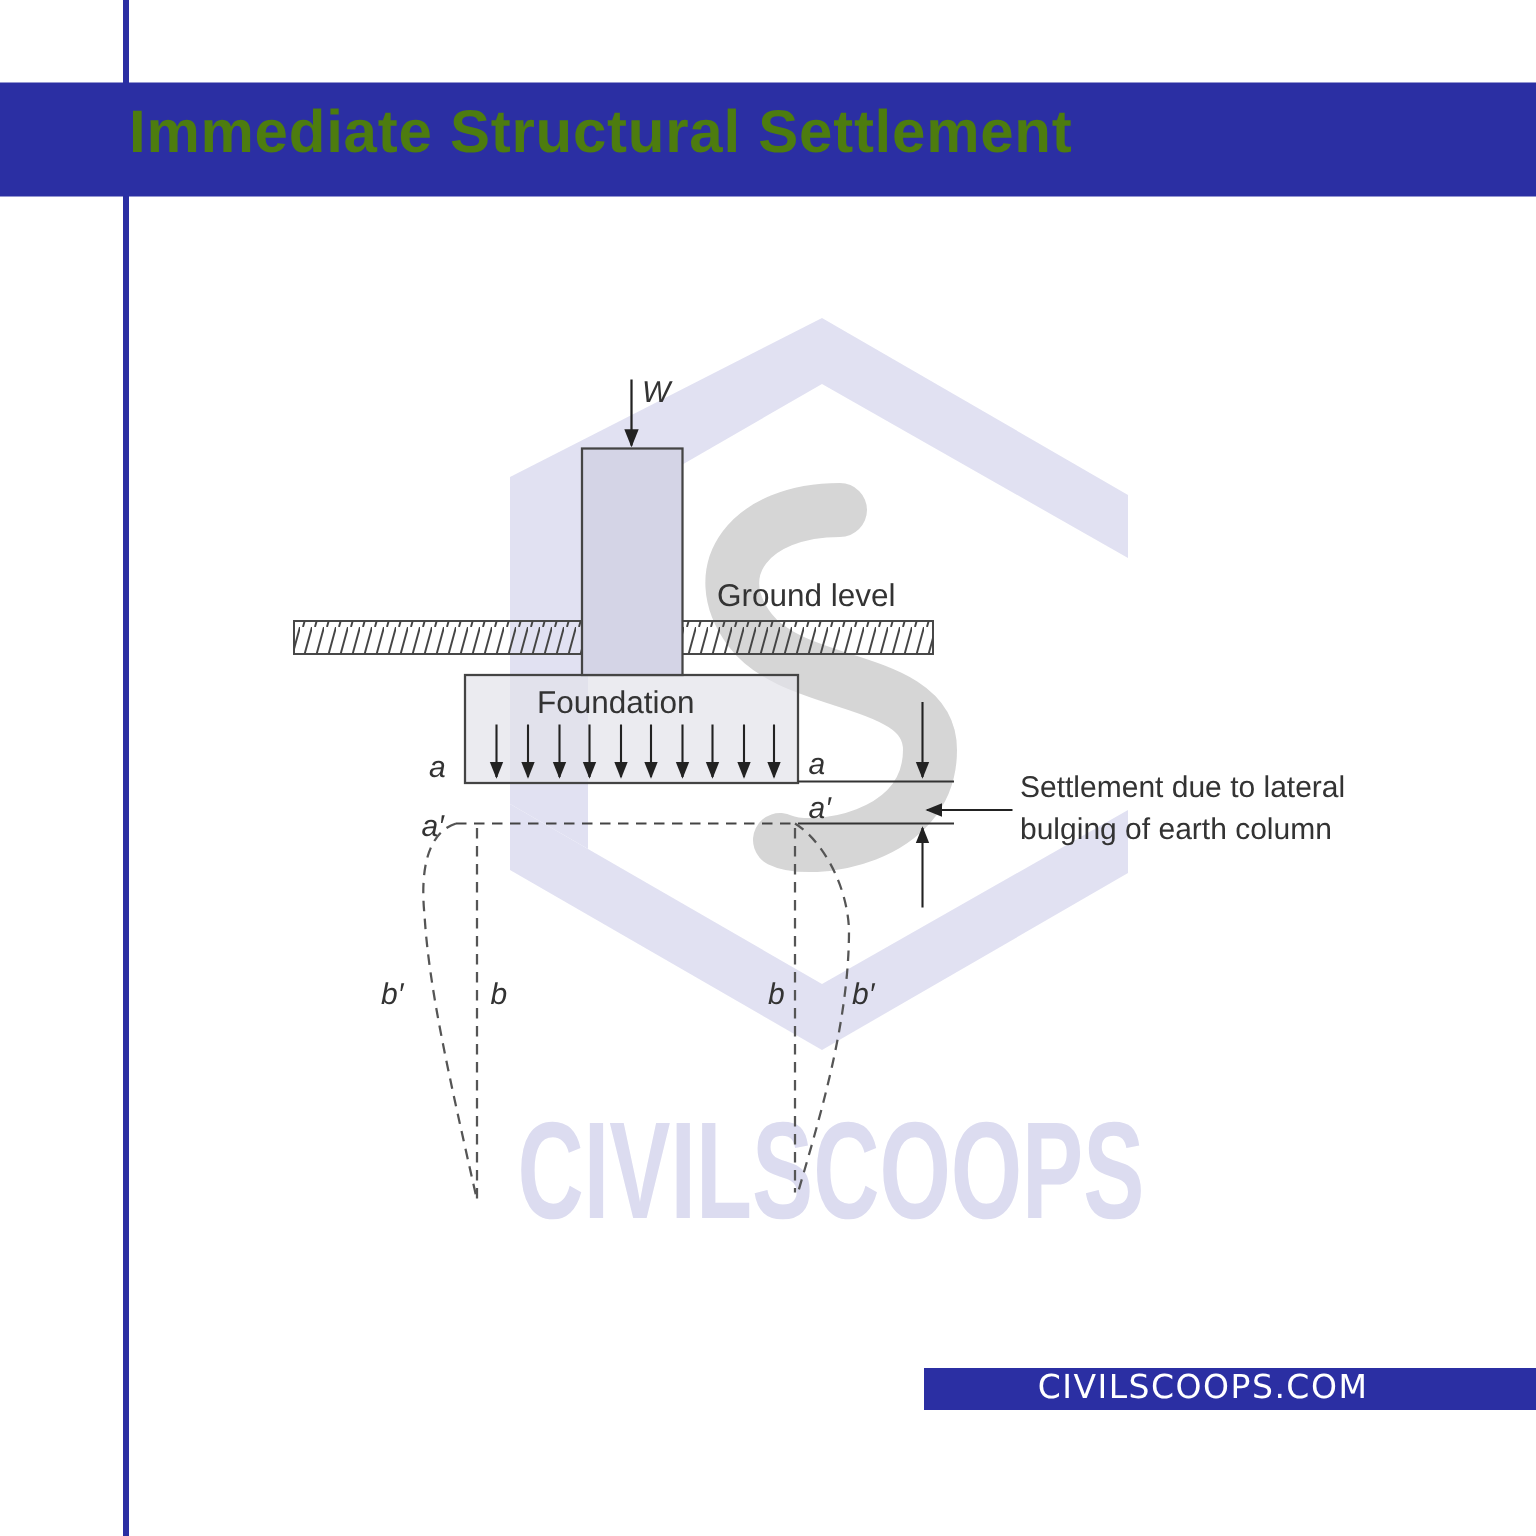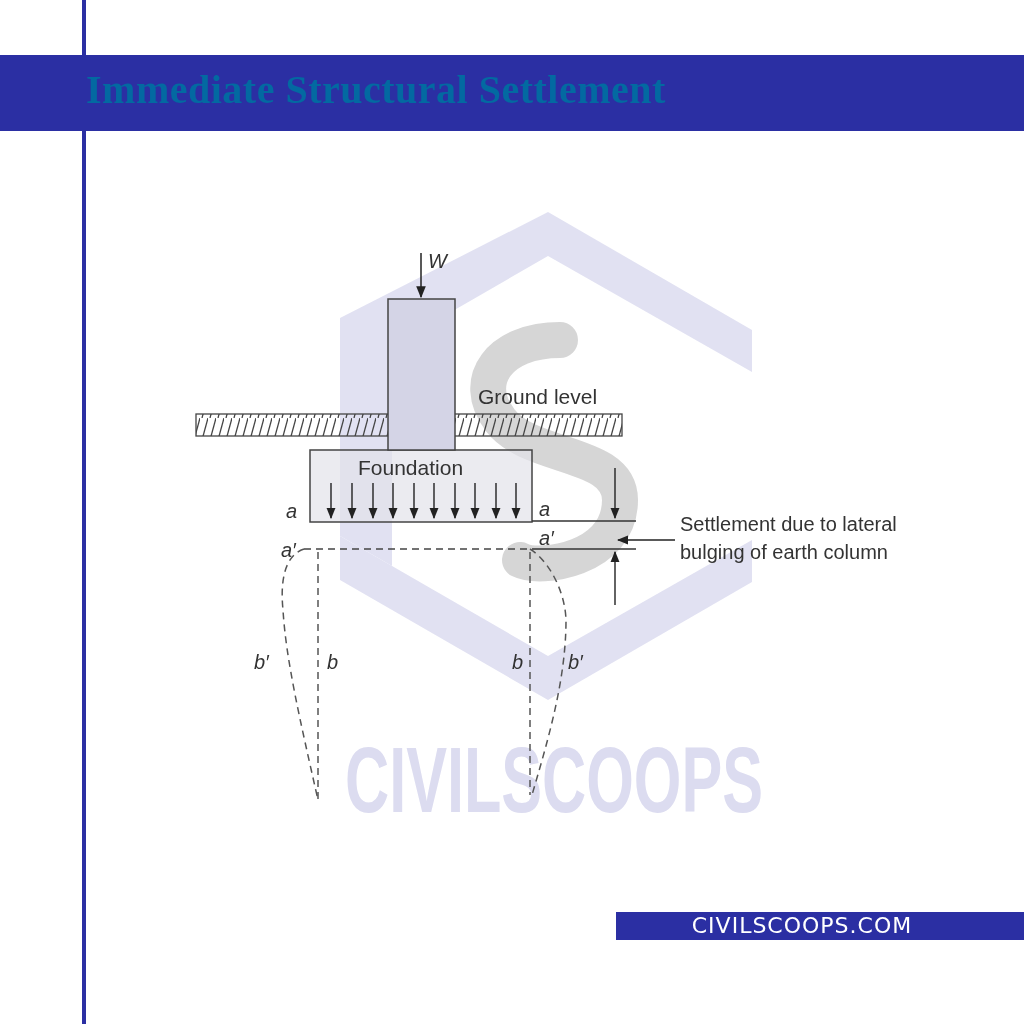--- a/index.html
+++ b/index.html
@@ -1,19 +1,19 @@
 <!DOCTYPE html>
 <html><head>
 <meta charset="utf-8">
 <style>
   html, body { margin: 0; padding: 0; }
   body { width: 1024px; height: 1024px; background: #ffffff; position: relative; overflow: hidden; font-family: "Liberation Sans", sans-serif; }
   .vline { position: absolute; left: 82px; top: 0; width: 4px; height: 1024px; background: #2b2fa3; z-index: 1; }
   .banner { position: absolute; left: 0; top: 55px; width: 1024px; height: 76px; background: #2b2fa3; z-index: 2; }
-  .banner-title { position: absolute; left: 86px; top: 66px; color: #0369a1; font-family: Liberation Serif, serif; font-weight: bold; font-size: 40px; letter-spacing: 0.5px; z-index: 3; }
+  .banner-title { position: absolute; left: 86px; top: 66px; color: #4d7c0f; font-family: Liberation Sans, sans-serif; font-weight: bold; font-size: 40px; letter-spacing: 0.5px; z-index: 3; }
   .diagram { position: absolute; left: 0; top: 0; width: 1024px; height: 1024px; z-index: 0; }
   .footer-badge { position: absolute; left: 616px; top: 912px; width: 408px; height: 28px; background: #2b2fa3; z-index: 3; }
   .footer-text { position: absolute; left: 616px; top: 912px; width: 372px; height: 28px; line-height: 28px; text-align: center; color: #ffffff; font-family: "DejaVu Sans", sans-serif; font-size: 22px; letter-spacing: 1px; z-index: 4; }
   .lbl { font-family: "Liberation Sans", sans-serif; fill: #333; }
 </style>
 </head>
 <body>
 
 <div class="vline"></div>
 <div class="banner"></div>

